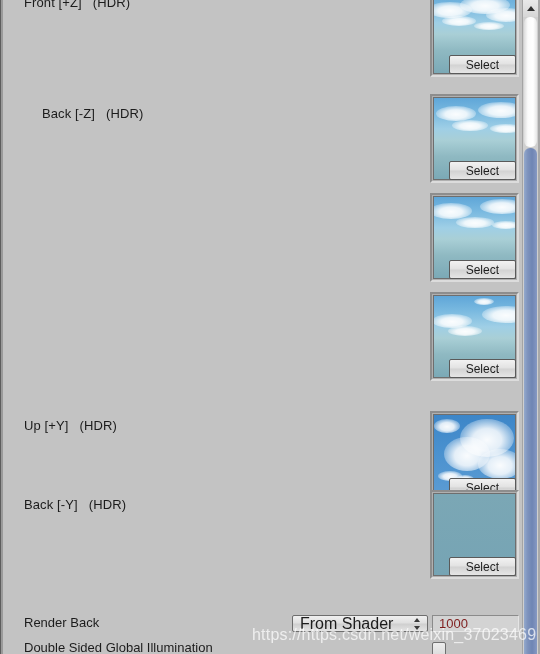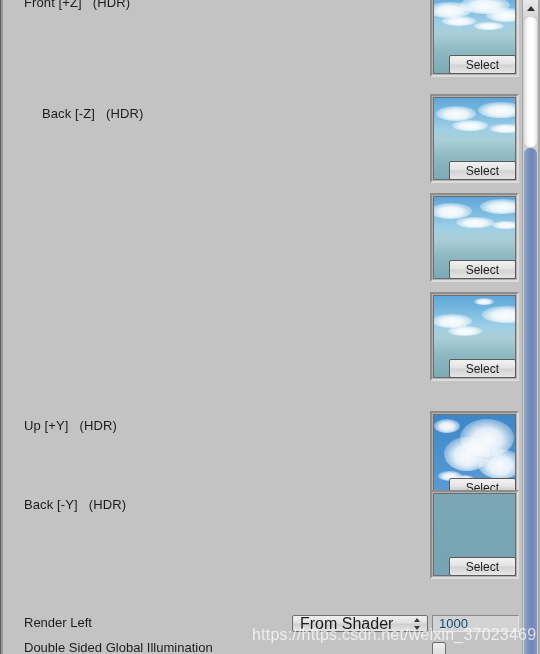--- a/index.html
+++ b/index.html
@@ -189,21 +189,21 @@
     border-top: 1px solid #8b8b8b;
     border-left: 1px solid #8b8b8b;
     border-right: 1px solid #e4e4e4;
     border-bottom: 1px solid #e4e4e4;
   }
   .number-text {
     position: absolute;
     left: 6px;
     top: 0px;
     font-size: 13px;
-    color: #0c4a6e;
+    color: #7f1d1d;
     line-height: 15px;
   }
 
   .checkbox {
     position: absolute;
     left: 432px;
     top: 2px;
     width: 14px;
     height: 14px;
     background: linear-gradient(to bottom, #ededed 0%, #dcdcdc 100%);
@@ -355,21 +355,21 @@
     <div class="face-label" style="top:9px;">Back [-Y]   (HDR)</div>
     <div class="tex-field" style="top:2px;">
       <div class="tex-inner">
         <div class="tex-img sky-flat"></div>
       </div>
       <div class="select-btn">Select</div>
     </div>
   </div>
 
   <div class="bottom-row" style="top:615px;">
-    <div class="row-label">Render Left</div>
+    <div class="row-label">Render Back</div>
     <div class="dropdown">
       <span class="dropdown-text">From Shader</span>
       <span class="dropdown-arrows">
         <span class="up"></span>
           <span class="dn"></span>
       </span>
     </div>
     <div class="number-field">
       <span class="number-text">1000</span>
     </div>

